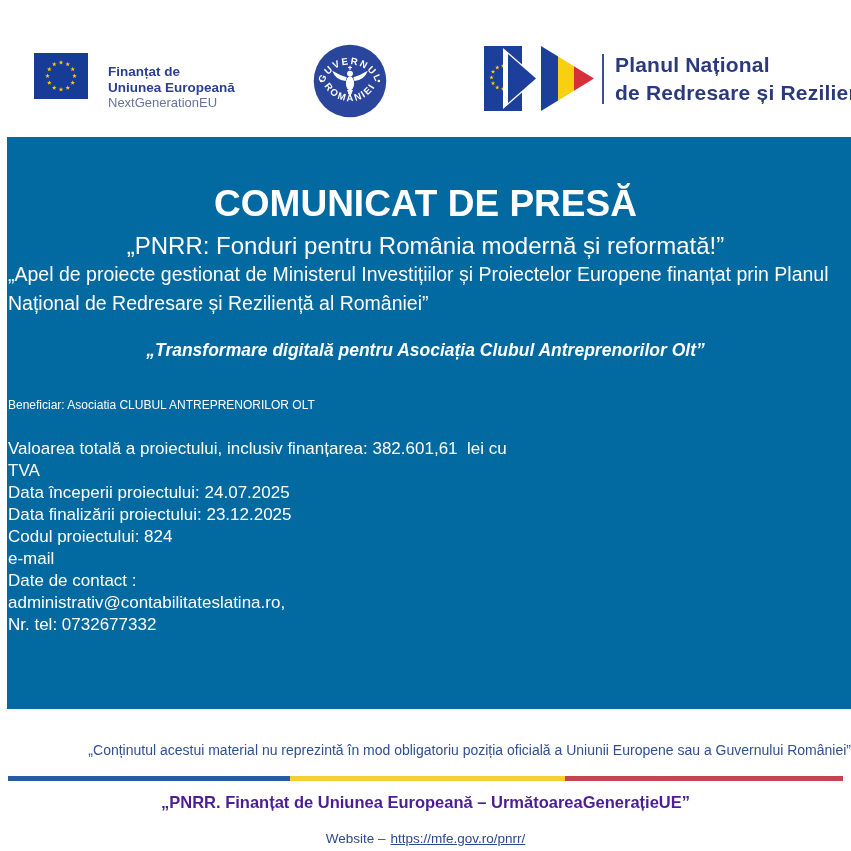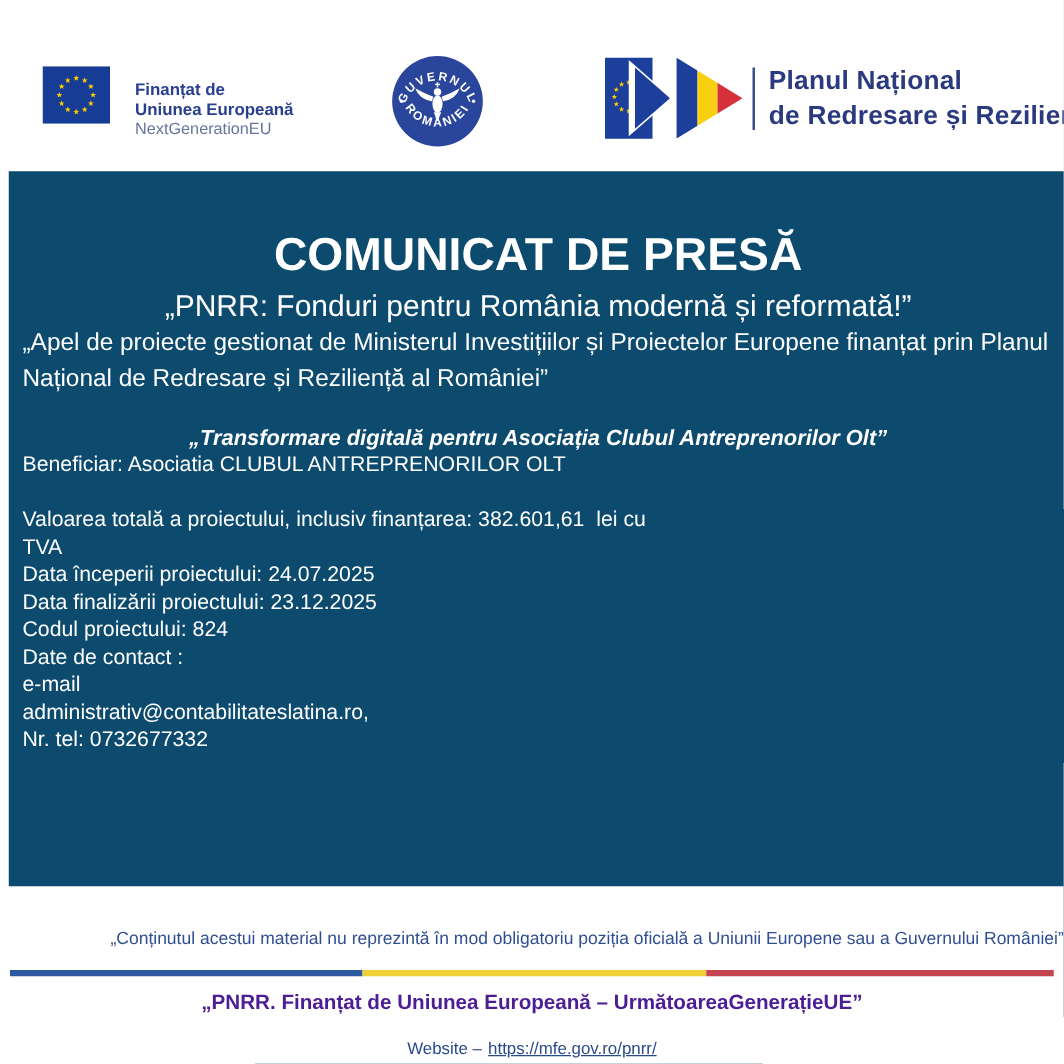--- a/index.html
+++ b/index.html
@@ -13,27 +13,27 @@
   .eu-logo-text { margin-left:20px; padding-top:11px; }
   .eu-logo-text .l1, .eu-logo-text .l2 { font-weight:bold; font-size:13.5px; line-height:15.5px; color:#2A3F8F; }
   .eu-logo-text .l3 { font-size:13px; line-height:16px; color:#66759D; }
   .gov-seal { position:absolute; left:301px; top:44px; }
   .pnrr-logo { position:absolute; left:472px; top:46px; height:66px; display:flex; align-items:center; }
   .pnrr-sep { width:2px; height:50px; background:#3A4E93; margin-left:6px; }
   .pnrr-text { margin-left:11px; font-weight:bold; font-size:21px; line-height:28.5px; color:#2B3A7E; letter-spacing:0.2px; white-space:nowrap; }
   
   .press-box {
     position:absolute; left:7px; top:137px; width:844px; height:572px;
-    background:#0c4a6e; color:#ffffff; padding:47px 8px 0 11px; box-sizing:border-box; overflow:hidden;
+    background:#0369a1; color:#ffffff; padding:47px 8px 0 1px; box-sizing:border-box; overflow:hidden;
   }
   .pr-title { text-align:center; font-size:37px; font-weight:bold; line-height:40px; }
   .pr-subtitle { text-align:center; font-size:24px; line-height:28px; margin-top:8px; }
   .pr-call { font-size:19.5px; line-height:29px; }
   .pr-project { text-align:center; font-weight:bold; font-style:italic; font-size:17.5px; line-height:22px; margin-top:21px; }
-  .pr-beneficiary { font-size:17px; line-height:22px; }
+  .pr-beneficiary { font-size:12px; line-height:22px; margin-top:33px; }
   .pr-objective { font-size:17px; line-height:23px; margin-top:26px; max-width:730px; padding-left:4px; }
   .pr-details { margin-top:22px; }
   .detail-line { font-size:17px; line-height:22px; white-space:pre-wrap; }
   
   .disclaimer { position:absolute; top:741px; left:0; width:851px; text-align:right; font-size:14px; line-height:18px; color:#2F4F92; }
   .tricolor { position:absolute; top:776px; left:8px; width:835px; height:5px; display:flex; }
   .tricolor .seg-b { width:33.8%; }
   .tricolor .seg-y { width:32.9%; }
   .tricolor .seg-r { width:33.3%; }
   .funding { position:absolute; top:792px; left:0; width:851px; text-align:center; font-weight:bold; font-size:16.5px; line-height:20px; color:#4c1d95; }
@@ -141,22 +141,22 @@
   <div class="pr-subtitle">„PNRR: Fonduri pentru România modernă și reformată!”</div>
   <div class="pr-call">„Apel de proiecte gestionat de Ministerul Investițiilor și Proiectelor Europene finanțat prin Planul Național de Redresare și Reziliență al României”</div>
   <div class="pr-project">„Transformare digitală pentru Asociația Clubul Antreprenorilor Olt”</div>
   <div class="pr-beneficiary">Beneficiar: Asociatia CLUBUL ANTREPRENORILOR OLT</div>
   <div class="pr-details">
     <div class="detail-line">Valoarea totală a proiectului, inclusiv finanțarea: 382.601,61  lei cu</div>
     <div class="detail-line">TVA</div>
     <div class="detail-line">Data începerii proiectului: 24.07.2025</div>
     <div class="detail-line">Data finalizării proiectului: 23.12.2025</div>
     <div class="detail-line">Codul proiectului: 824</div>
+    <div class="detail-line">e-mail</div>
     <div class="detail-line">Date de contact :</div>
-    <div class="detail-line">e-mail</div>
     <div class="detail-line">administrativ@contabilitateslatina.ro,</div>
     <div class="detail-line">Nr. tel: 0732677332</div>
   </div>
 </div>
 
 <div class="disclaimer">„Conținutul acestui material nu reprezintă în mod obligatoriu poziția oficială a Uniunii Europene sau a Guvernului României”</div>
 
 <div class="tricolor">
   <div class="seg-b" style="background:#2B5AA0"></div>
   <div class="seg-y" style="background:#EFD037"></div>

